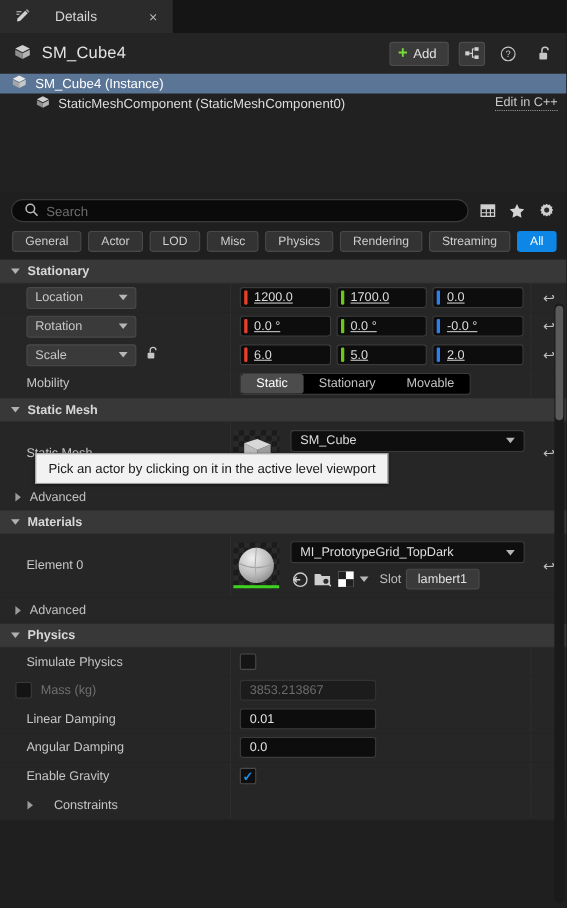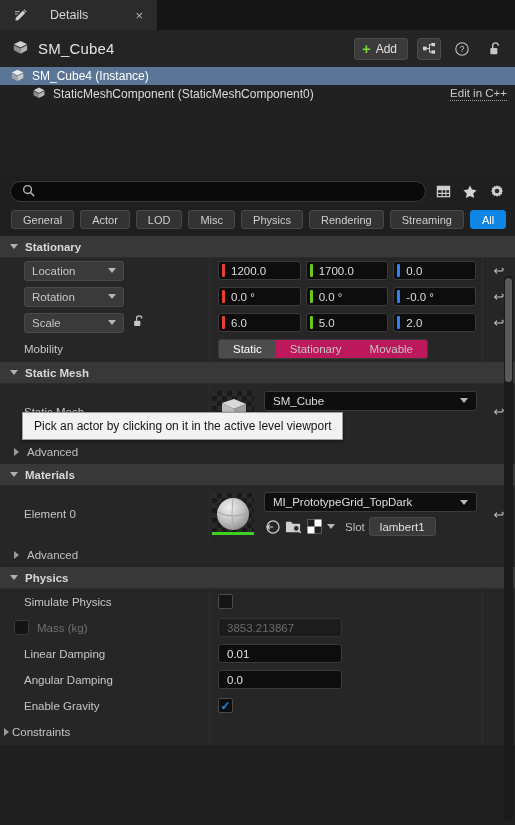--- a/index.html
+++ b/index.html
@@ -102,31 +102,31 @@
     padding: 0 7px; cursor: pointer;
   }
   .name-pill .lbl { font-size: 11.5px; color: #cfcfcf; }
   .chev { width: 0; height: 0; border-left: 4px solid transparent; border-right: 4px solid transparent;
           border-top: 5px solid #b6b6b6; }
 
   
   .vecwrap { display: flex; gap: 5px; flex: 1; }
   .vecfield {
     flex: 1; height: 19px; background: #0d0d0d; border: 1px solid #3b3b3b; border-radius: 3px;
-    display: flex; align-items: center; overflow: hidden; cursor: text;
+    display: flex; align-items: center; overflow: hidden; cursor: text; text-decoration: underline;
   }
   .axisbar { width: 3px; height: 13px; margin: 0 6px 0 3px; border-radius: 1px; }
   .vecfield .num { font-size: 11.5px; color: #dcdcdc; }
 
   .revert { color: #bdbdbd; font-size: 13px; cursor: pointer; line-height: 1; }
 
   .lock-icon { cursor: pointer; }
 
   
-  .mobility { display: flex; background: #be185d; border: 1px solid #3a3a3a; border-radius: 3px; height: 20px; overflow: hidden; }
+  .mobility { display: flex; background: #000000; border: 1px solid #3a3a3a; border-radius: 3px; height: 20px; overflow: hidden; }
   .mob-opt { padding: 0 14px; display: flex; align-items: center; font-size: 11.5px; color: #c3c3c3; cursor: pointer; }
   .mob-opt.sel { background: #4c4c4c; color: #ffffff; border-radius: 3px; }
 
   
   .adv-row { height: 24px; display: flex; align-items: center; gap: 8px; padding-left: 14px;
              background: #262626; border-bottom: 1px solid #272727; cursor: pointer; }
   .adv-row .lbl { font-size: 11.5px; color: #c0c0c0; }
 
   
   .asset-row { display: flex; align-items: stretch; min-height: 56px; background: #262626; border-bottom: 1px solid #272727; }
@@ -164,21 +164,21 @@
     display: flex; align-items: center; padding: 0 8px; font-size: 11.5px; color: #e2e2e2; cursor: text;
   }
   .numfield.disabled { background: #1c1c1c; border-color: #333333; color: #6b6b6b; cursor: default; }
 
   
   .scrollbar { position: absolute; right: 2px; top: 276px; width: 9px; bottom: 4px; background: #1a1a1a; border-radius: 4px; }
   .scrollthumb { position: absolute; top: 2px; left: 1px; width: 7px; height: 104px; background: #5a5a5a; border-radius: 4px; cursor: pointer; }
 
   
   .tooltip {
-    position: absolute; left: 22px; top: 412px; background: #f2f2f2; border: 1px solid #9e9e9e;
+    position: absolute; left: 32px; top: 412px; background: #f2f2f2; border: 1px solid #9e9e9e;
     color: #161616; font-size: 12px; padding: 6px 11px; z-index: 50; white-space: nowrap;
     box-shadow: 0 1px 3px rgba(0,0,0,.5);
   }
 </style>
 </head>
 <body>
 
 <div class="app">
 
   <div class="tabstrip">
@@ -256,20 +256,21 @@
   </div>
 
   <div class="search-row">
     <div class="search-box">
       <span>
         <svg width="13" height="13" viewBox="0 0 14 14">
           <circle cx="6" cy="6" r="4.2" fill="none" stroke="#b8b8b8" stroke-width="1.5"></circle>
           <path d="M9.2 9.2 L12.6 12.6" stroke="#b8b8b8" stroke-width="1.6" stroke-linecap="round"></path>
         </svg>
       </span>
+      <input class="search-input" type="text" placeholder="Search" style="">
     </div>
     <div class="sr-icon">
       <svg width="15" height="15" viewBox="0 0 16 16">
         <rect x="1.5" y="2.5" width="13" height="11" fill="none" stroke="#cfcfcf" stroke-width="1.3"></rect>
         <path d="M1.5 6 H14.5 M1.5 10 H14.5 M6.5 6 V13.5 M10.5 6 V13.5" stroke="#cfcfcf" stroke-width="1.1"></path>
         <rect x="1.5" y="2.5" width="13" height="3.5" fill="#cfcfcf"></rect>
       </svg>
     </div>
     <div class="sr-icon">
       <svg width="16" height="16" viewBox="0 0 16 16">
@@ -575,21 +576,21 @@
       </div>
       <div class="pval">
         <div class="cbox checked">
           <span class="check-mark">✓</span>
         </div>
       </div>
       <div class="preset"></div>
     </div>
 
     <div class="prow">
-      <div class="pname" style="padding-left:4px; gap:3px">
+      <div class="pname" style="padding-left:25px; gap:19px">
         <span class="tri right"></span>
         <span class="lbl">Constraints</span>
       </div>
       <div class="pval"></div>
       <div class="preset"></div>
     </div>
 
   </div>
 
   <div class="scrollbar">

